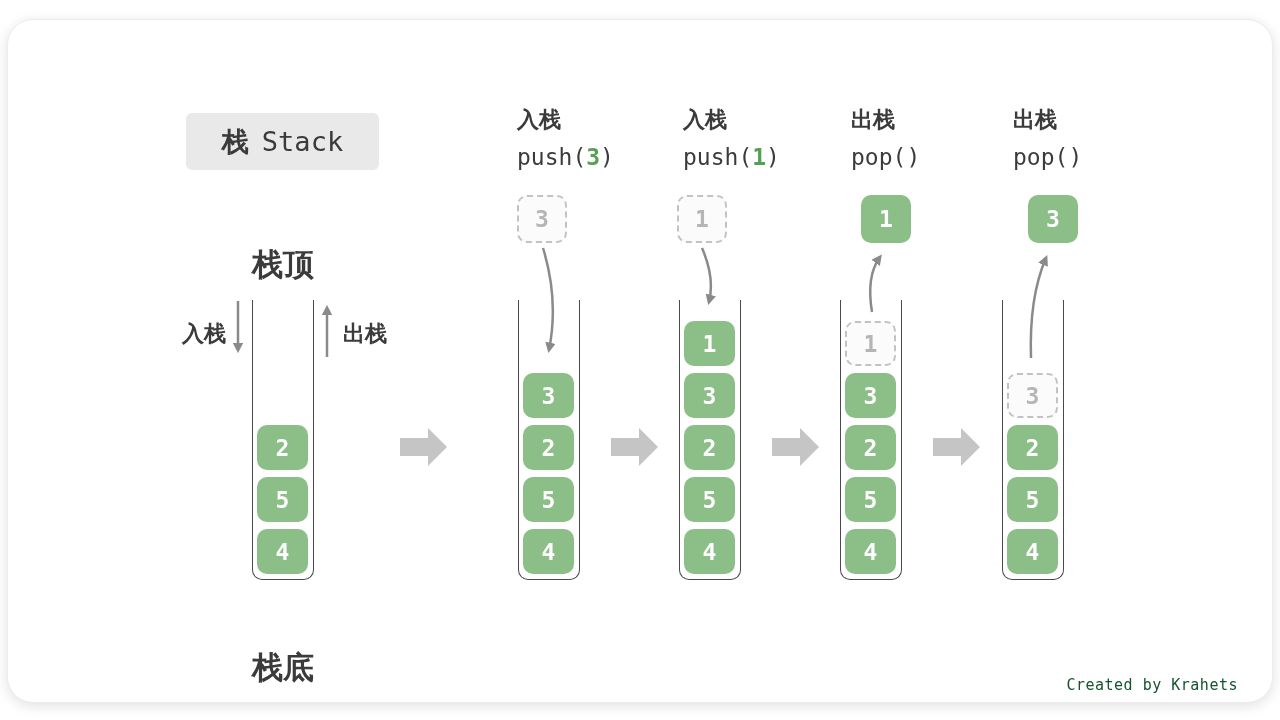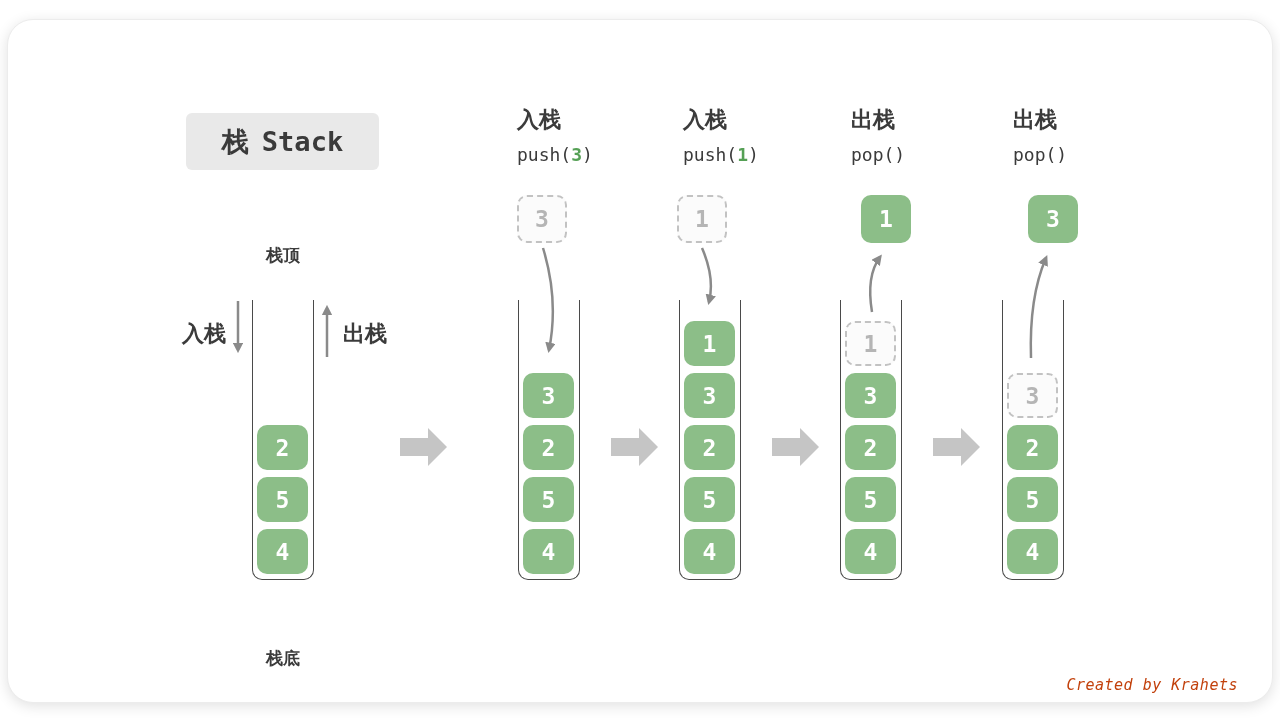--- a/index.html
+++ b/index.html
@@ -8,29 +8,29 @@
   #canvas { position: relative; width: 1280px; height: 720px; }
 
   .card { position: absolute; left: 7px; top: 19px; width: 1266px; height: 684px;
     background: #ffffff; border: 1px solid #ececec; border-radius: 26px;
     box-shadow: 0 3px 14px rgba(0,0,0,0.12); }
 
   .title-box { position: absolute; left: 186px; top: 113px; width: 193px; height: 57px;
     background: #e9e9e9; border-radius: 6px; display: flex; align-items: center;
     justify-content: center; gap: 13px; color: #3a3a3a; }
   .title-zh { font-size: 27px; font-weight: 700; }
-  .title-en { font-size: 27px; font-weight: 700; font-family: "DejaVu Sans Mono", monospace; }
+  .title-en { font-size: 27px; font-weight: 400; font-family: "DejaVu Sans Mono", monospace; }
 
-  .zh-label { position: absolute; color: #3b3b3b; font-size: 17px; font-weight: 700;
+  .zh-label { position: absolute; color: #3b3b3b; font-size: 31px; font-weight: 700;
     white-space: nowrap; }
 
   .op { position: absolute; top: 105px; }
   .op-name { font-size: 22px; font-weight: 700; color: #3b3b3b; }
   .op-code { margin-top: 9px; font-family: "DejaVu Sans Mono", monospace;
-    font-size: 18px; font-weight: 500; color: #3b3b3b; white-space: nowrap; }
+    font-size: 23px; font-weight: 500; color: #3b3b3b; white-space: nowrap; }
   .op-code .arg { color: #55a055; font-weight: 700; }
 
   .tube { position: absolute; top: 300px; width: 62px; height: 280px;
     border-left: 1.5px solid #4a4a4a; border-right: 1.5px solid #4a4a4a;
     border-bottom: 1.5px solid #4a4a4a; border-radius: 0 0 10px 10px; }
 
   .cell { position: absolute; left: 4px; width: 51px; height: 45px; border-radius: 10px;
     display: flex; align-items: center; justify-content: center;
     font-family: "DejaVu Sans Mono", monospace; font-size: 23px; font-weight: 700; }
   .cell.green { background: #8cbe88; color: #ffffff; }
@@ -42,22 +42,22 @@
   .float-box { position: absolute; top: 195px; width: 50px; height: 48px;
     border-radius: 10px; display: flex; align-items: center; justify-content: center;
     font-family: "DejaVu Sans Mono", monospace; font-size: 23px; }
   .float-box.dashed { border: 2px dashed #c2c2c2; background: #fbfbfb; color: #b5b5b5;
     font-weight: 600; }
   .float-box.green { background: #8cbe88; color: #ffffff; font-weight: 700; }
 
   #arrows-overlay { position: absolute; left: 0; top: 0; width: 1280px; height: 720px;
     pointer-events: none; }
 
-  .watermark { position: absolute; top: 676px; right: 42px; color: #c2410c;
-    font-family: "DejaVu Sans Mono", monospace; font-size: 15px; letter-spacing: 0.5px; font-style: italic; }
+  .watermark { position: absolute; top: 676px; right: 42px; color: #14532d;
+    font-family: "DejaVu Sans Mono", monospace; font-size: 15px; letter-spacing: 0.5px; }
 </style>
 </head>
 <body>
 
 <div id="canvas">
   <div class="card"></div>
 
   <div class="title-box">
     <span class="title-zh">栈</span>
     <span class="title-en">Stack</span>

